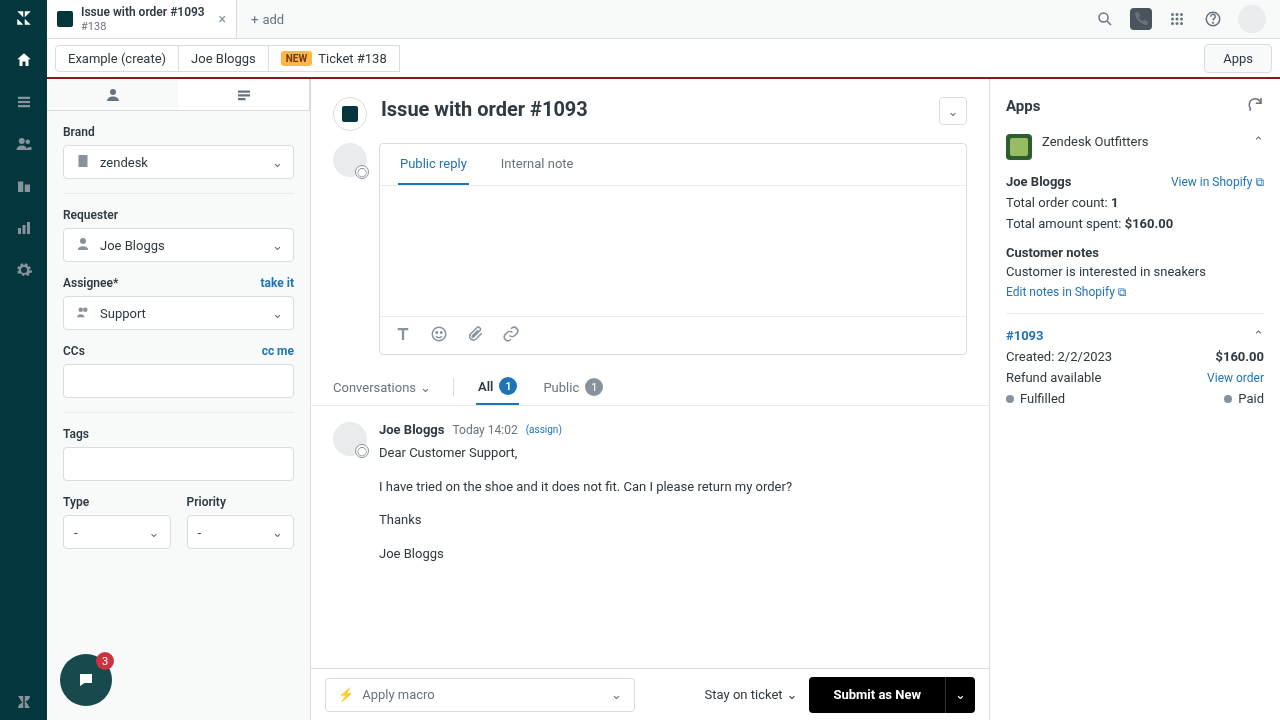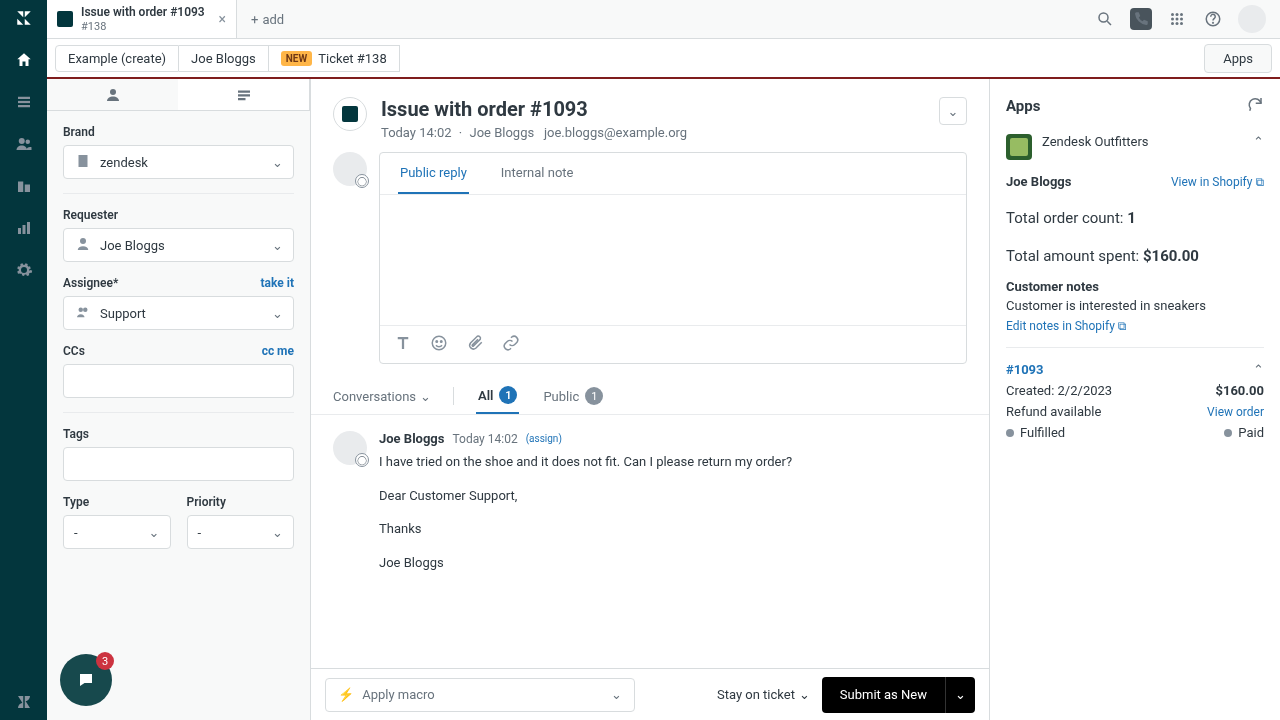--- a/index.html
+++ b/index.html
@@ -74,35 +74,35 @@
 .msghdr{display:flex;align-items:center;gap:8px;margin-bottom:6px}
 .msghdr .nm{font-weight:700}
 .msghdr .tm{color:#68737d;font-size:12px}
 .msghdr .as{color:#1f73b7;font-size:10px;cursor:pointer}
 .msgbody p{margin-bottom:14px;font-size:13px;line-height:1.5}
 .footer{height:52px;border-top:1px solid #d8dcde;display:flex;align-items:center;padding:0 14px;gap:12px}
 .macro{border:1px solid #d8dcde;border-radius:4px;height:34px;display:flex;align-items:center;padding:0 12px;gap:8px;width:310px;color:#68737d;cursor:pointer}
 .macro .chv{margin-left:auto}
 .stay{margin-left:auto;color:#2f3941;display:flex;align-items:center;gap:4px;cursor:pointer}
 .submit{background:#000;color:#fff;border-radius:4px;height:36px;display:flex;align-items:stretch}
-.submit .sbmain{padding:0 18px;display:flex;align-items:center;font-weight:400;cursor:pointer}
+.submit .sbmain{padding:0 24px;display:flex;align-items:center;font-weight:700;cursor:pointer}
 .submit .sbdrop{width:30px;border-left:1px solid #333;display:flex;align-items:center;justify-content:center;cursor:pointer}
 .right{width:290px;padding:16px;overflow:auto}
 .rhdr{display:flex;align-items:center;justify-content:space-between;margin-bottom:18px}
 .rhdr h3{font-size:15px;font-weight:700}
 .rrefresh{color:#68737d;cursor:pointer}
 .appcard{border-bottom:1px solid #e9ebed;padding-bottom:14px;margin-bottom:14px}
 .apphdr{display:flex;align-items:flex-start;gap:10px;cursor:pointer}
 .appic{width:26px;height:26px;background:#2c5f2d;border-radius:4px;position:relative}
 .appic::after{content:"";position:absolute;inset:4px;background:#97bc62;border-radius:2px}
 .appnm{font-weight:400;flex:1}
 .custrow{display:flex;justify-content:space-between;margin-top:14px}
 .custnm{font-weight:700}
 .shlk{color:#1f73b7;font-size:12px;cursor:pointer;display:flex;align-items:center;gap:3px}
-.kv{font-size:15px;margin-top:20px}
+.kv{font-size:13px;margin-top:6px}
 .kv b{font-weight:700}
 .subh{font-weight:700;margin-top:14px;font-size:13px}
 .note{font-size:13px;margin-top:4px}
 .ordhdr{display:flex;justify-content:space-between;align-items:center;margin-top:14px}
 .ordnum{color:#1f73b7;font-weight:700;cursor:pointer}
 .ordrow{display:flex;justify-content:space-between;margin-top:6px;font-size:13px}
 .dot{width:8px;height:8px;border-radius:50%;background:#87929d;display:inline-block;margin-right:6px}
 svg{width:18px;height:18px}
 </style>
 </head>
@@ -306,26 +306,20 @@
         </div>
       </div>
 
       <div class="center">
         <div class="thead">
           <div class="tico">
               <div></div>
             </div>
           <div style="flex:1">
             <div class="ttitle">Issue with order #1093</div>
-            <div class="tmeta">
-              <span>Today 14:02</span>
-              <span style="margin:0 4px">·</span>
-              <span>Joe Bloggs</span>&nbsp;&nbsp;
-              <span class="em">joe.bloggs@example.org</span>
-            </div>
           </div>
           <div class="expbtn">⌄</div>
         </div>
 
         <div class="composer">
           <div class="avsm">
               <div class="avbadge">◯</div>
             </div>
           <div class="cbox">
             <div class="ctabs">
@@ -375,22 +369,22 @@
             <div class="avsm">
                 <div class="avbadge">◯</div>
               </div>
             <div style="flex:1">
               <div class="msghdr">
                 <span class="nm">Joe Bloggs</span>
                 <span class="tm">Today 14:02</span>
                 <span class="as">(assign)</span>
               </div>
               <div class="msgbody">
+                <p>Dear Customer Support,</p>
                 <p>I have tried on the shoe and it does not fit. Can I please return my order?</p>
-                <p>Dear Customer Support,</p>
                 <p>Thanks</p>
                 <p>Joe Bloggs</p>
               </div>
             </div>
           </div>
         </div>
 
         <div class="footer">
           <div class="macro">
             <span>⚡</span>

